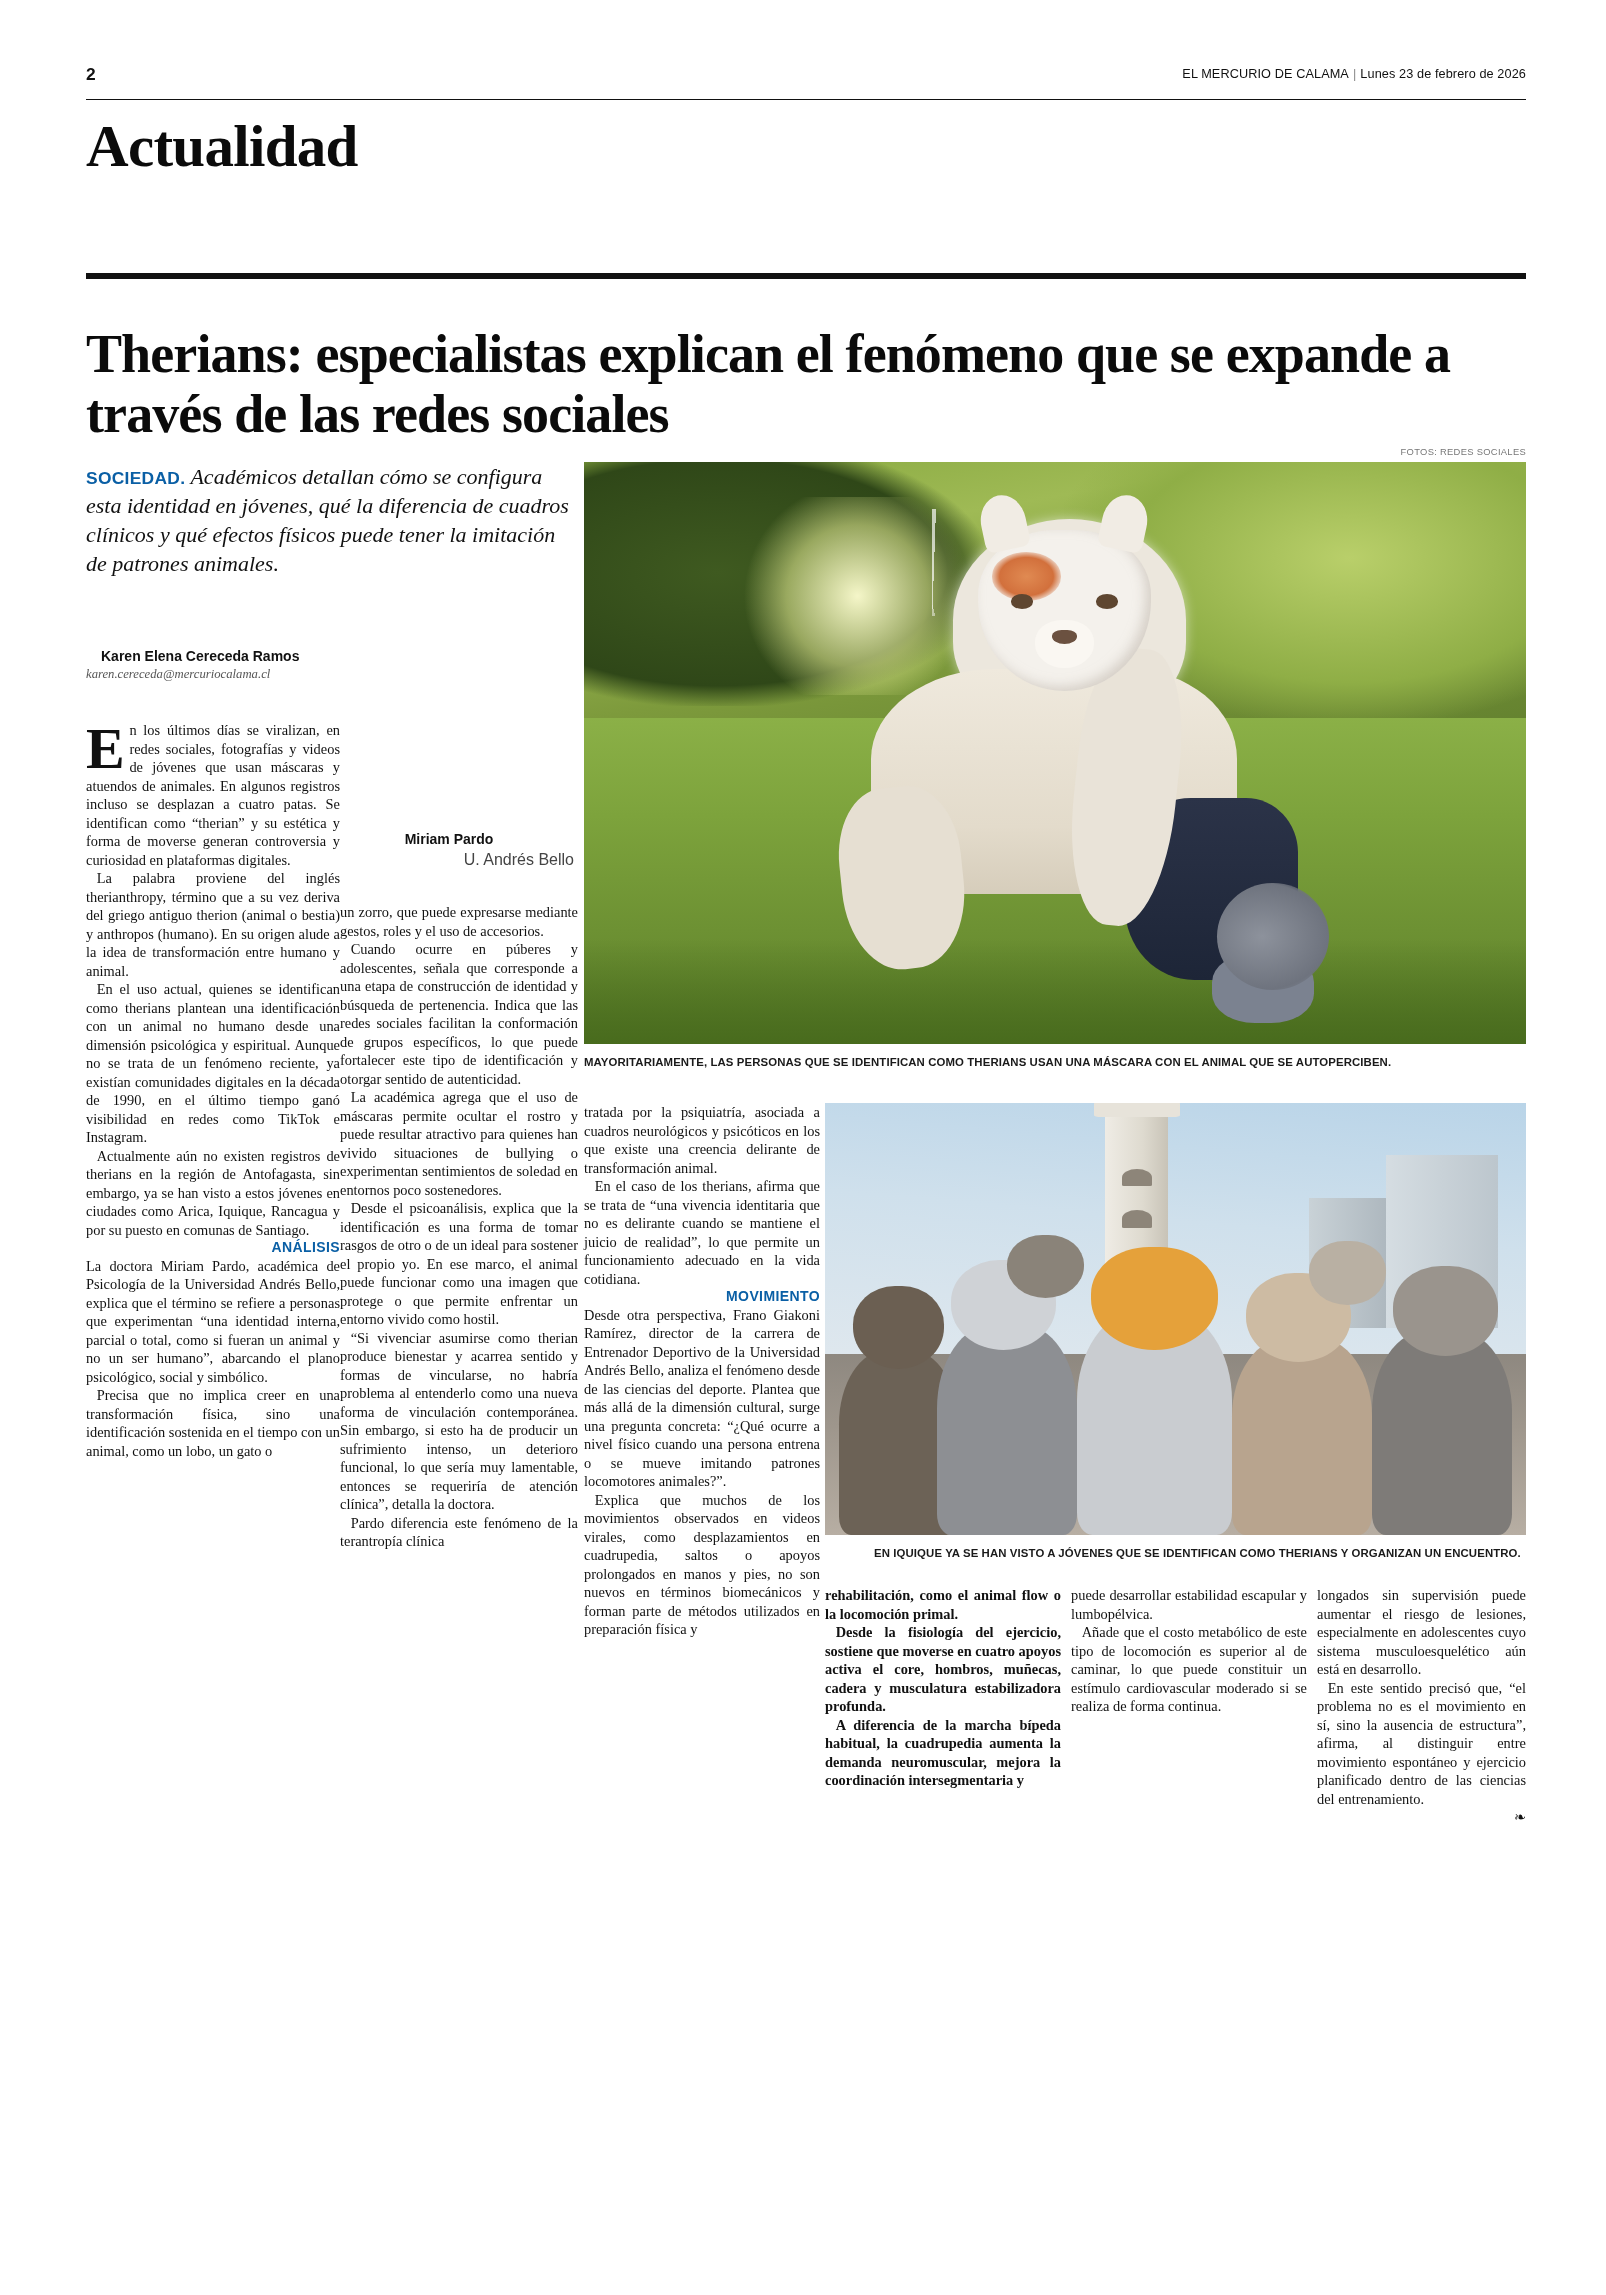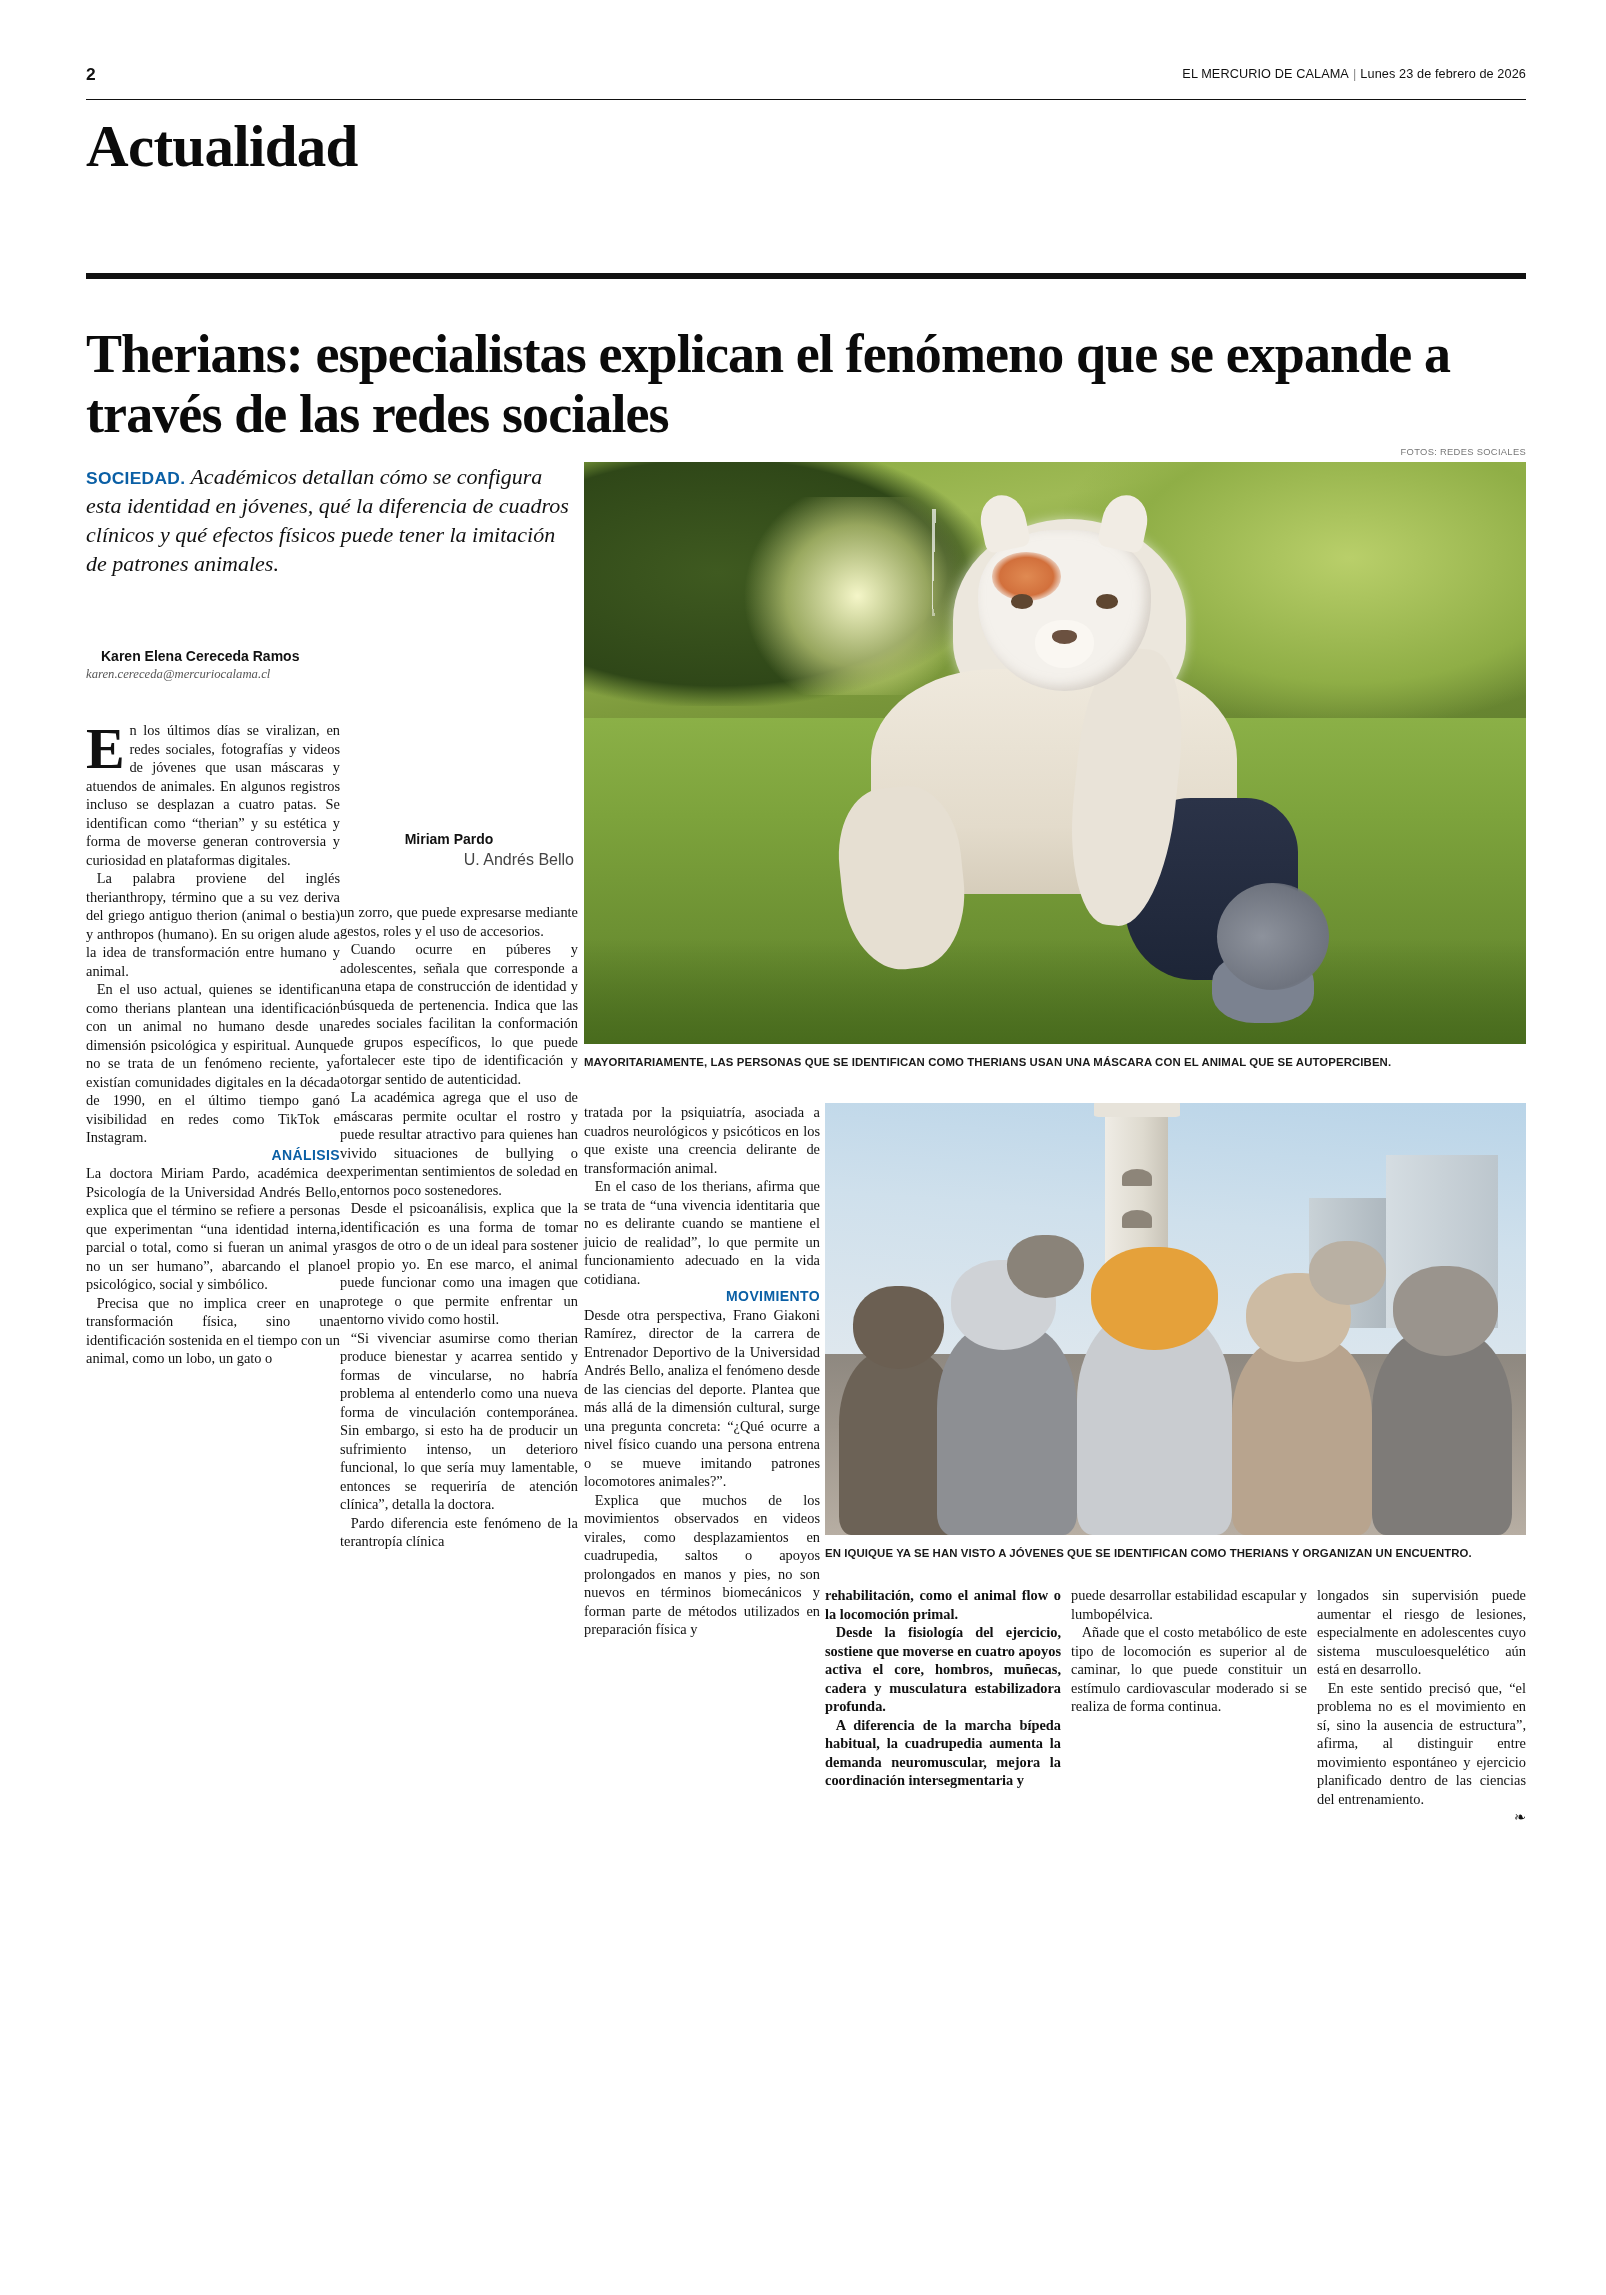--- a/index.html
+++ b/index.html
@@ -228,21 +228,21 @@
   .caption {
     position: absolute;
     font-family: "Liberation Sans", sans-serif;
     font-weight: bold;
     font-size: 11.4px;
     letter-spacing: 0.1px;
     color: #1a1a1a;
     line-height: 1.3;
   }
   #caption1 { left: 584px; top: 1055px; width: 942px; }
-  #caption2 { left: 825px; top: 1546px; width: 701px; }
+  #caption2 { left: 874px; top: 1546px; width: 701px; }
 
   
   #photo1 .sky {
     position: absolute; left:0; top:0; width:100%; height:52%;
     background: linear-gradient(170deg, #87a83f 0%, #9fba55 25%, #7d9a3c 55%, #5e7c2c 100%);
   }
   #photo1 .foliage-dark {
     position:absolute; left:-5%; top:-4%; width:48%; height:46%;
     background: radial-gradient(ellipse at 40% 50%, #3f5a20 0%, #2f4718 60%, rgba(47,71,24,0) 72%);
   }
@@ -408,20 +408,21 @@
     <div class="byline-mail">karen.cereceda@mercuriocalama.cl</div>
   </div>
 
   <div class="pullquote-attrib">Miriam Pardo</div>
   <div class="pullquote-org">U. Andrés Bello</div>
 
   <div class="col" id="col1">
     <p class="first dropcap">En los últimos días se viralizan, en redes sociales, fotografías y videos de jóvenes que usan máscaras y atuendos de animales. En algunos registros incluso se desplazan a cuatro patas. Se identifican como “therian” y su estética y forma de moverse generan controversia y curiosidad en plataformas digitales.</p>
     <p>La palabra proviene del inglés therianthropy, término que a su vez deriva del griego antiguo therion (animal o bestia) y anthropos (humano). En su origen alude a la idea de transformación entre humano y animal.</p>
     <p>En el uso actual, quienes se identifican como therians plantean una identificación con un animal no humano desde una dimensión psicológica y espiritual. Aunque no se trata de un fenómeno reciente, ya existían comunidades digitales en la década de 1990, en el último tiempo ganó visibilidad en redes como TikTok e Instagram.</p>
+    <p>Actualmente aún no existen registros de therians en la región de Antofagasta, sin embargo, ya se han visto a estos jóvenes en ciudades como Arica, Iquique, Rancagua y por su puesto en comunas de Santiago.</p>
     <p class="subhead">ANÁLISIS</p>
     <p class="first">La doctora Miriam Pardo, académica de Psicología de la Universidad Andrés Bello, explica que el término se refiere a personas que experimentan “una identidad interna, parcial o total, como si fueran un animal y no un ser humano”, abarcando el plano psicológico, social y simbólico.</p>
     <p>Precisa que no implica creer en una transformación física, sino una identificación sostenida en el tiempo con un animal, como un lobo, un gato o</p>
   </div>
 
   <div class="col" id="col2">
     <p class="first">un zorro, que puede expresarse mediante gestos, roles y el uso de accesorios.</p>
     <p>Cuando ocurre en púberes y adolescentes, señala que corresponde a una etapa de construcción de identidad y búsqueda de pertenencia. Indica que las redes sociales facilitan la conformación de grupos específicos, lo que puede fortalecer este tipo de identificación y otorgar sentido de autenticidad.</p>
     <p>La académica agrega que el uso de máscaras permite ocultar el rostro y puede resultar atractivo para quienes han vivido situaciones de bullying o experimentan sentimientos de soledad en entornos poco sostenedores.</p>
     <p>Desde el psicoanálisis, explica que la identificación es una forma de tomar rasgos de otro o de un ideal para sostener el propio yo. En ese marco, el animal puede funcionar como una imagen que protege o que permite enfrentar un entorno vivido como hostil.</p>

